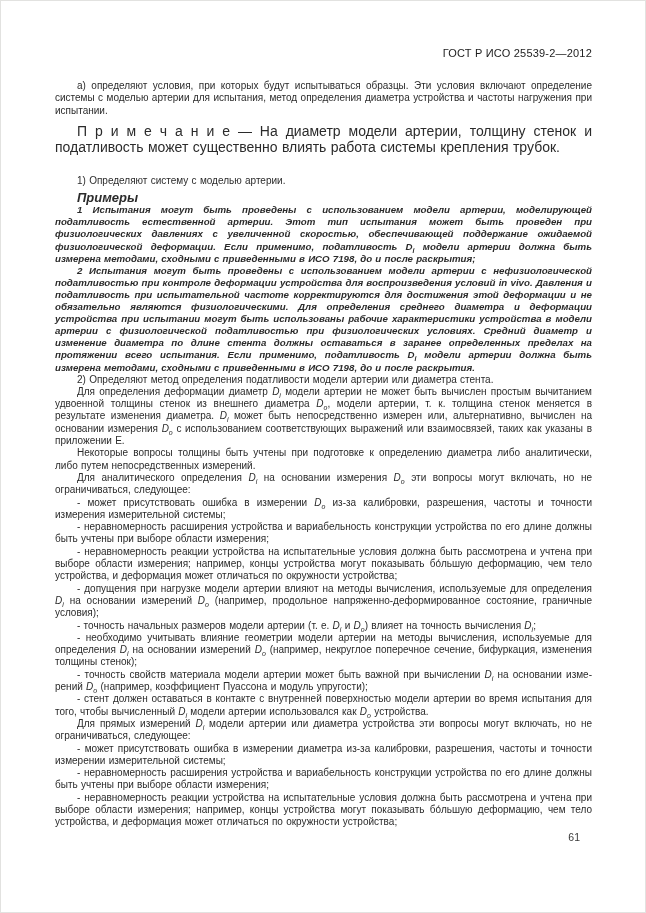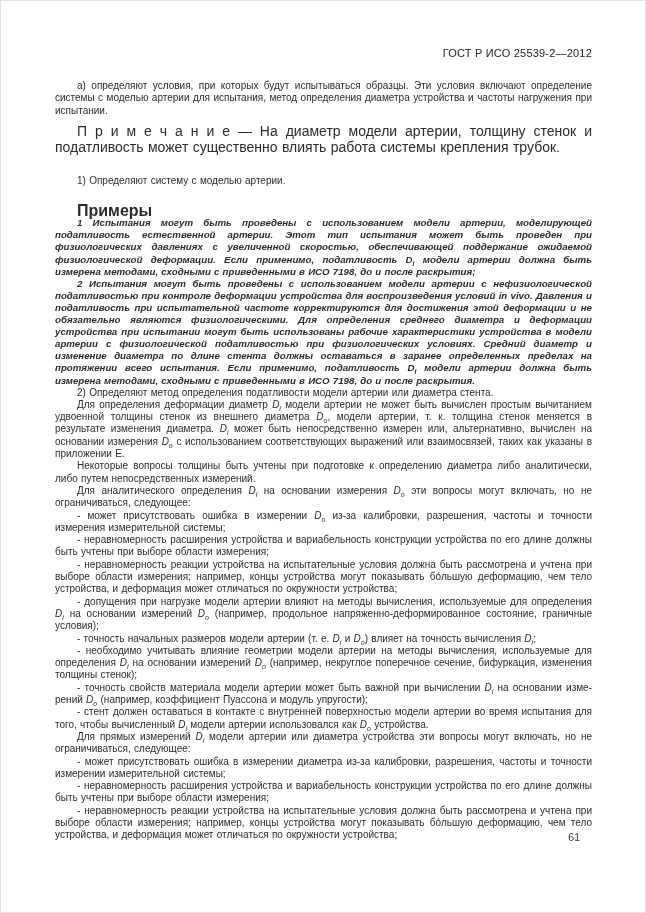--- a/index.html
+++ b/index.html
@@ -29,23 +29,23 @@
     line-height:12.3px;
     text-indent:22px;
     word-spacing:.5px;
   }
   .doc-body p.note{
     font-size:14px;
     line-height:16px;
     margin:6px 0 20px 0;
   }
   .doc-body p.example-title{
-    font-weight:bold;
-    font-size:16px;line-height:12.1px;
-    margin-top:18px;
+    font-weight:bold;font-style:italic;
+    font-size:13px;line-height:12.1px;
+    margin-top:5px;
   }
   .doc-body p.example{
     font-weight:bold;font-style:italic;
     font-size:9.7px;line-height:12.1px;
   }
   .doc-body p.sect{ }
   .var{ font-style:italic; }
   .var sub{ font-size:7px; line-height:0; }
   .page-number{
     position:absolute;

